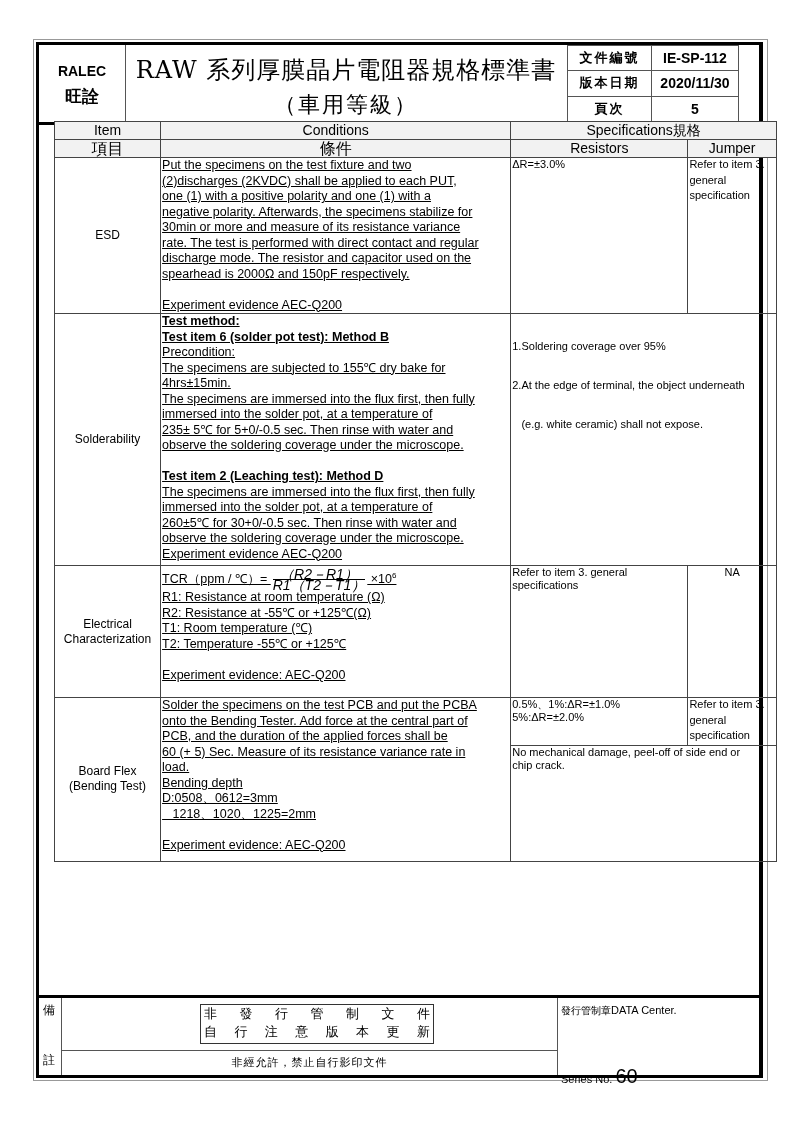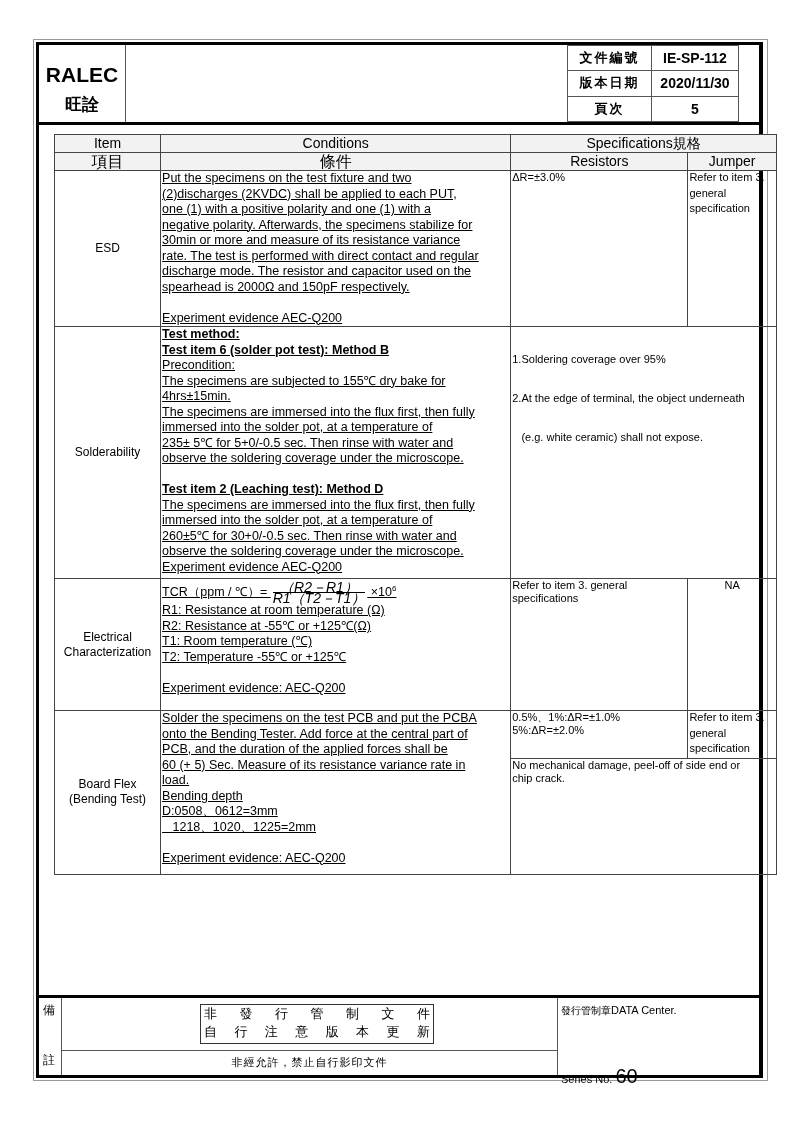--- a/index.html
+++ b/index.html
@@ -2,30 +2,30 @@
 <html><head>
 <meta charset="utf-8">
 <style>
   html, body { margin:0; padding:0; background:#ffffff; }
   body { width:794px; height:1123px; position:relative; font-family:"Liberation Sans", sans-serif; color:#000; overflow:hidden; }
   .frame { position:absolute; left:36px; top:42px; width:727px; height:1036px; border:3px solid #000; box-sizing:border-box; border-right-width:4px; }
   .frame-shadow { position:absolute; left:33px; top:39px; width:735px; height:1042px; border:1px solid #999; box-sizing:border-box; }
   
   .hdr { position:absolute; left:0; top:0; width:720px; height:80px; border-bottom:3px solid #000; box-sizing:border-box; }
   .hdr-logo { position:absolute; left:0; top:0; width:86px; height:77px; border-right:1px solid #555; text-align:center; }
-  .hdr-logo .en { font-weight:bold; font-size:21px; margin-top:18px; }
+  .hdr-logo .en { font-weight:bold; font-size:14px; margin-top:18px; }
   .hdr-logo .zh { font-weight:bold; font-size:17px; margin-top:6px; font-family:"DejaVu Sans", sans-serif; }
   .hdr-title { position:absolute; left:87px; top:0; width:440px; height:77px; text-align:center; }
   .hdr-title .t1 { font-size:24px; margin-top:9px; font-family:"DejaVu Serif", serif; letter-spacing:1px; }
   .hdr-title .t2 { font-size:22px; margin-top:4px; font-family:"DejaVu Serif", serif; letter-spacing:2px; }
   .meta { position:absolute; left:528px; top:0; width:172px; height:77px; border-collapse:collapse; }
   .meta td { border:1px solid #555; height:24px; font-weight:bold; font-size:14px; text-align:center; padding:0; }
   .meta td.k { width:83px; font-family:"DejaVu Sans", sans-serif; font-size:13px; letter-spacing:2px; }
   
-  .main { position:absolute; left:15px; top:89px; width:723px; border-collapse:collapse; table-layout:fixed; font-size:12px; line-height:15px; }
+  .main { position:absolute; left:15px; top:76px; width:723px; border-collapse:collapse; table-layout:fixed; font-size:12px; line-height:15px; }
   .main td, .main th { border:1px solid #444; vertical-align:top; padding:0 1px; }
   .main th { font-weight:normal; font-size:14px; background:#f2f2f2; text-align:center; line-height:17px; padding:0; }
   .main th.zh { font-size:16px; font-family:"DejaVu Serif", serif; }
   .main td.item { text-align:center; vertical-align:middle; font-size:12px; }
   .main td.cond { font-size:12.5px; line-height:15.5px;text-decoration:underline; }
   .main td.spec { font-size:11px; line-height:13px; }
   .main td.jump { font-size:11px; line-height:13px; }
   .b { font-weight:bold; }
   .line { display:block; min-height:15.5px; }
   .spec .line { min-height:13px; }
@@ -50,20 +50,24 @@
 <body>
 
 <div class="frame-shadow"></div>
 <div class="frame">
 
   <div class="hdr">
     <div class="hdr-logo">
       <div class="en">RALEC</div>
       <div class="zh">旺詮</div>
     </div>
+    <div class="hdr-title">
+      <div class="t1">RAW 系列厚膜晶片電阻器規格標準書</div>
+      <div class="t2">（車用等級）</div>
+    </div>
     <table class="meta">
       <tbody>
           <tr>
         <td class="k">文件編號</td>
         <td>IE-SP-112</td>
       </tr>
       <tr>
         <td class="k">版本日期</td>
         <td>2020/11/30</td>
       </tr>

